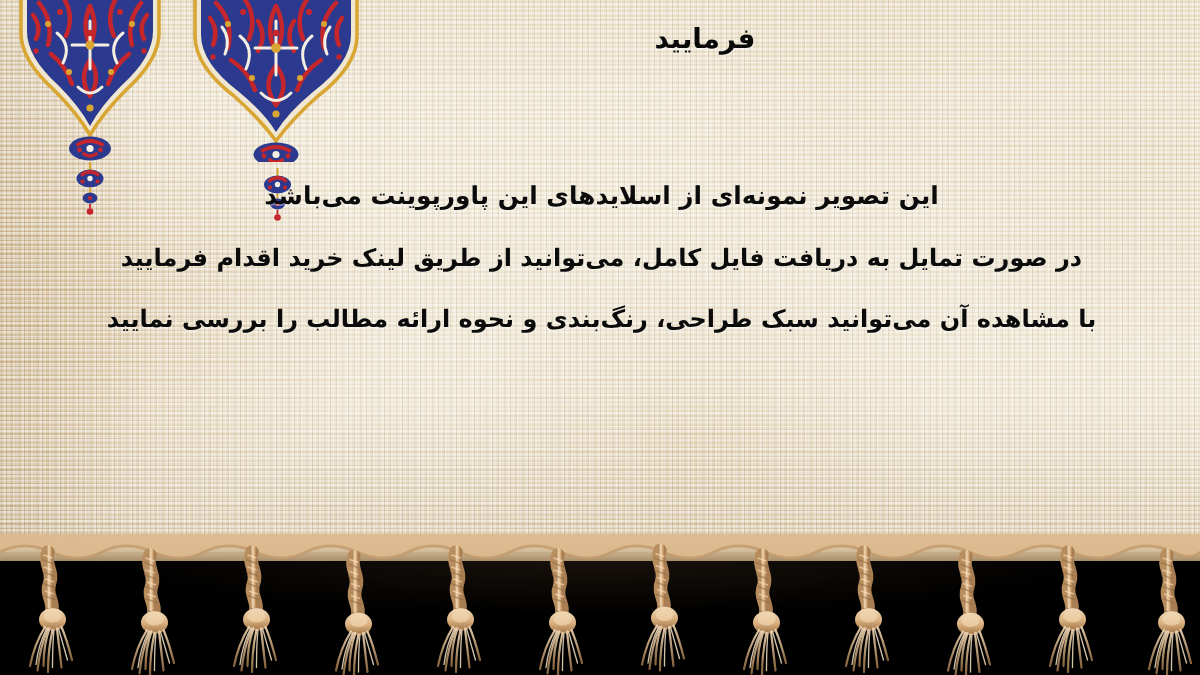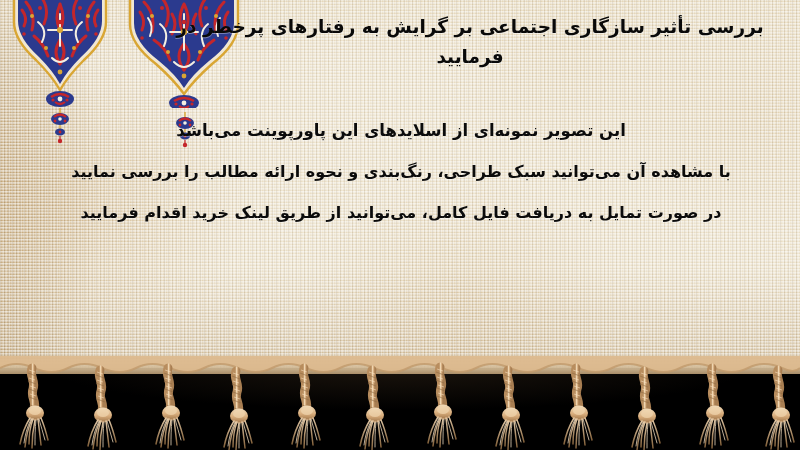--- a/index.html
+++ b/index.html
@@ -300,28 +300,27 @@
       <circle cx="5" cy="13" r="1.4" fill="#c4262b"></circle>
       <path d="M0,17 L0,21" stroke="#d9a634" stroke-width="1.2"></path>
       <ellipse cx="0" cy="24" rx="5" ry="3.6" fill="#2b3a8e"></ellipse>
       <circle cx="0" cy="24" r="1.4" fill="#c4262b"></circle>
       <path d="M0,28 L0,31" stroke="#c4262b" stroke-width="1.2"></path>
       <circle cx="0" cy="33" r="2.2" fill="#c4262b"></circle>
     </g>
   </svg>
 
   <div class="slide-title">
-    <div>بررسی تأثیر سازگاری اجتماعی بر گرایش به رفتارهای پرخطر در</div>
     <div>فرمایید</div>
   </div>
 
   <div class="body-block">
     <div class="body-line l1">این تصویر نمونه‌ای از اسلایدهای این پاورپوینت می‌باشد</div>
+    <div class="body-line l3">در صورت تمایل به دریافت فایل کامل، می‌توانید از طریق لینک خرید اقدام فرمایید</div>
     <div class="body-line l2">با مشاهده آن می‌توانید سبک طراحی، رنگ‌بندی و نحوه ارائه مطالب را بررسی نمایید</div>
-    <div class="body-line l3">در صورت تمایل به دریافت فایل کامل، می‌توانید از طریق لینک خرید اقدام فرمایید</div>
   </div>
 
   <div class="black-area"></div>
   <div class="carpet-edge"></div>
 
   <svg class="fringe-layer" viewBox="0 0 800 94" aria-hidden="true">
     <defs>
       <linearGradient id="cordg" x1="0" y1="0" x2="1" y2="0">
         <stop offset="0%" stop-color="#b88d5e"></stop>
         <stop offset="35%" stop-color="#efd6b2"></stop>

